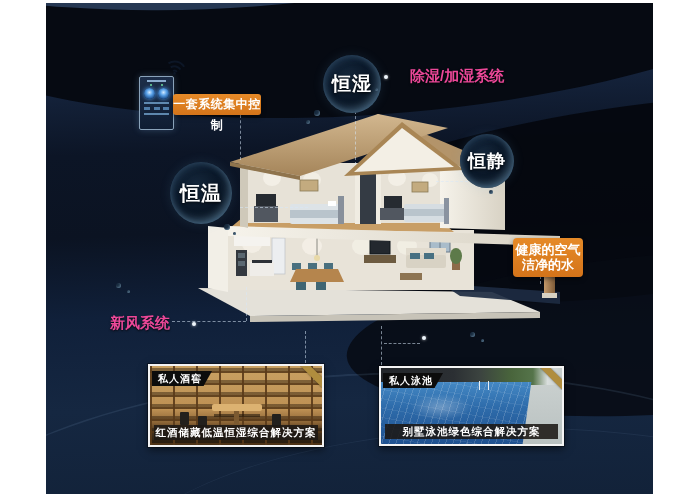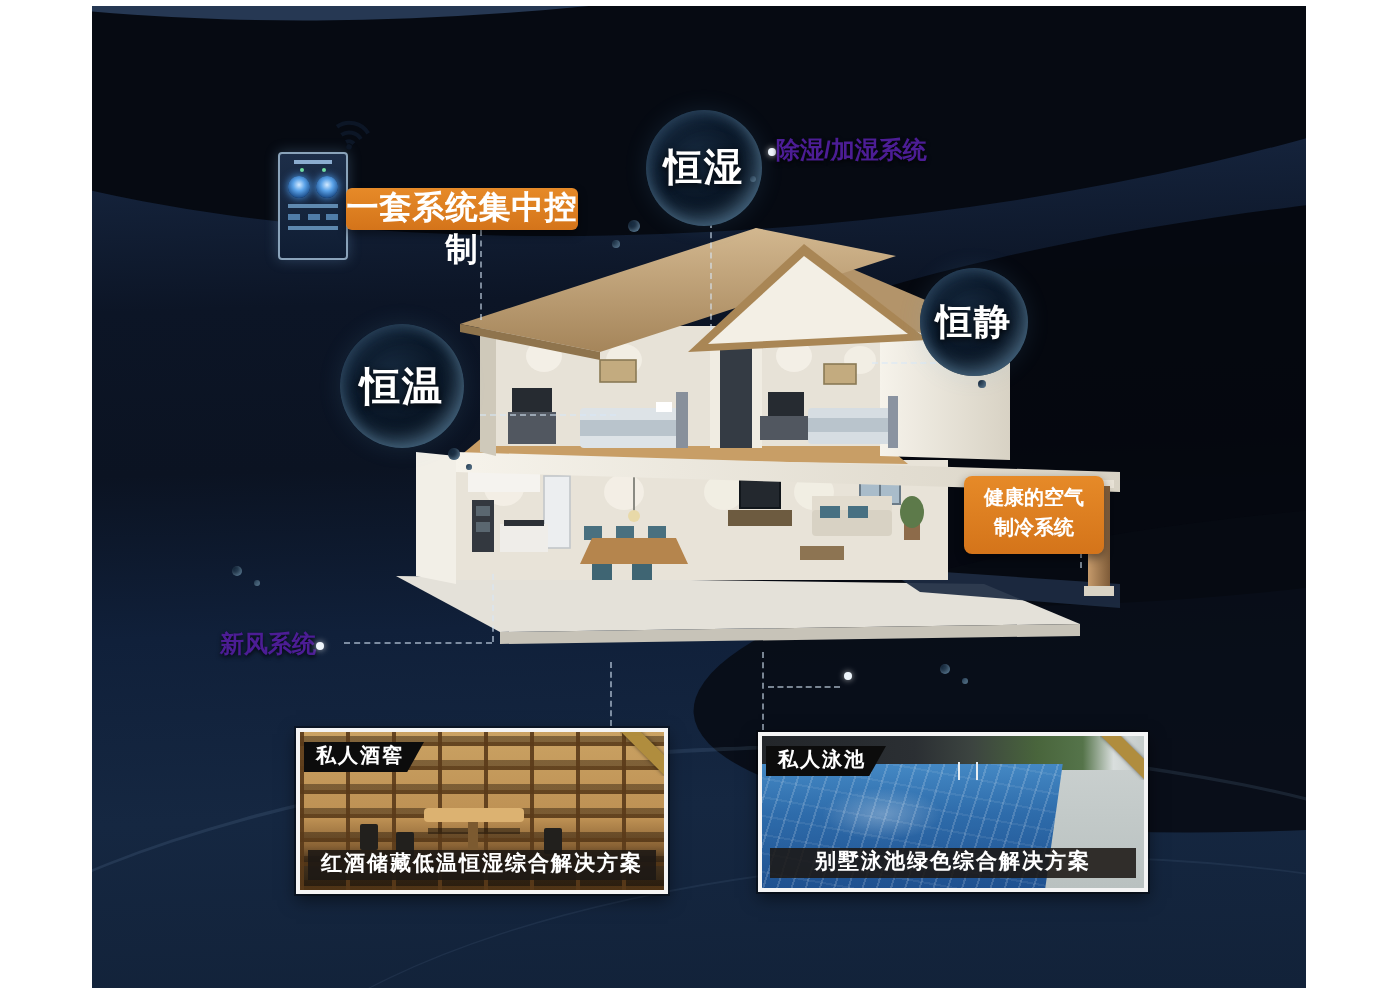--- a/index.html
+++ b/index.html
@@ -19,47 +19,47 @@
   .bubble{position:absolute;border-radius:50%;display:flex;align-items:center;justify-content:center;
     color:#fff;font-weight:bold;font-family:Liberation Mono, monospace;letter-spacing:1px;
     background:radial-gradient(circle at 42% 38%, #16293e 0%, #0b1828 45%, #081320 66%, #0f2336 84%, #040910 100%);
     box-shadow:inset -3px -4px 9px rgba(150,200,232,.40), inset 3px 3px 7px rgba(110,160,200,.22),
                inset 0 0 16px rgba(10,25,45,.9), 0 0 12px rgba(110,170,220,.12);
     text-shadow:0 1px 3px rgba(0,0,0,.85);}
   .mini{position:absolute;border-radius:50%;
     background:radial-gradient(circle at 40% 35%, #1a2f44 0%, #0a1626 60%, #14304a 100%);
     box-shadow:inset -1px -1px 2px rgba(160,205,235,.5);}
   
-  .lbl{position:absolute;display:flex;align-items:center;gap:0;color:#4c1d95;font-weight:bold;
-       font-size:12px;text-shadow:0 1px 2px rgba(0,0,0,.8);white-space:nowrap;}
+  .lbl{position:absolute;display:flex;align-items:center;gap:22px;color:#ec4899;font-weight:bold;
+       font-size:15px;text-shadow:0 1px 2px rgba(0,0,0,.8);white-space:nowrap;}
   .bullet{width:4px;height:4px;border-radius:50%;background:#eef5fb;box-shadow:0 0 3px rgba(255,255,255,.7);flex:0 0 auto;}
   .vdash{position:absolute;width:0;border-left:1px dashed rgba(215,232,247,.55);}
   .hdash{position:absolute;height:0;border-top:1px dashed rgba(215,232,247,.55);}
   
   .obadge{position:absolute;background:linear-gradient(180deg,#e68a28,#d4741a);color:#fff;
     font-family:"Liberation Serif",serif;font-weight:bold;border-radius:3px;
     box-shadow:0 2px 5px rgba(0,0,0,.45);text-align:center;}
-  .obadge.ctrl{left:173px;top:94px;width:116px;height:21px;line-height:21px;font-size:16px;letter-spacing:.5px;}
-  .obadge.healthy{left:482px;top:238px;width:70px;padding:4px 0 5px;font-size:10px;line-height:15px;border-radius:4px;}
+  .obadge.ctrl{left:173px;top:94px;width:88px;height:21px;line-height:21px;font-size:12px;letter-spacing:.5px;}
+  .obadge.healthy{left:513px;top:238px;width:70px;padding:4px 0 5px;font-size:13px;line-height:15px;border-radius:4px;}
   
   .phone{position:absolute;left:139px;top:76px;width:33px;height:52px;border:1px solid #8aa3ba;border-radius:2px;
     background:linear-gradient(#1d2e49,#0f1d33);box-shadow:0 0 7px rgba(120,165,210,.3);}
   .phone .tbar{margin:3px auto 2px;width:58%;height:2px;background:#9fc3e8;opacity:.85;}
   .phone .dots{display:flex;justify-content:space-around;margin:2px 5px 1px;}
   .phone .dot{width:2px;height:2px;border-radius:50%;background:#72e09c;}
   .phone .knobs{display:flex;justify-content:space-around;margin:2px 3px;}
   .phone .knob{width:11px;height:11px;border-radius:50%;
     background:radial-gradient(circle at 50% 40%, #d2e9ff 0%, #5aa2e8 35%, #1d4f8c 75%, #0e2646 100%);
     box-shadow:0 0 4px #4d9df0;}
   .phone .bar{height:2px;background:#7fb3e0;opacity:.7;margin:3px 4px 0;}
   .phone .segs{display:flex;justify-content:space-between;margin:3px 4px 0;}
   .phone .seg{width:6px;height:3px;background:#5f93c4;opacity:.8;}
   .wifi{position:absolute;left:166px;top:58px;transform:rotate(12deg);}
   
-  .card{position:absolute;background:#111;border:2px solid #f4f4f4;box-shadow:0 0 0 1px rgba(0,0,0,.35),0 3px 8px rgba(0,0,0,.5);padding-left:10px;}
+  .card{position:absolute;background:#111;border:2px solid #f4f4f4;box-shadow:0 0 0 1px rgba(0,0,0,.35),0 3px 8px rgba(0,0,0,.5);}
   .card .scene{position:absolute;inset:0;overflow:hidden;}
   .tag{position:absolute;left:2px;top:5px;height:15px;line-height:15px;padding:0 10px 0 6px;background:#0c0c0c;
        color:#fff;font-family:"Liberation Serif",serif;font-weight:bold;font-size:10px;letter-spacing:1px;
        clip-path:polygon(0 0,100% 0,86% 100%,0 100%);z-index:5;}
   .caption{position:absolute;left:4px;right:4px;bottom:5px;height:15px;line-height:15px;background:rgba(28,24,20,.88);
        color:#fff;font-family:"Liberation Serif",serif;font-weight:bold;font-size:10.5px;text-align:center;
        letter-spacing:1px;z-index:5;}
   .ribbon{position:absolute;top:0;right:0;width:22px;height:22px;overflow:hidden;z-index:4;}
   .ribbon::before{content:'';position:absolute;width:36px;height:7px;background:#b08d3e;transform:rotate(45deg);
        top:4px;right:-9px;box-shadow:0 0 2px rgba(0,0,0,.5);}
@@ -249,21 +249,21 @@
     <path d="M5,10.5 A7,7 0 0 1 15,10.5" fill="none" stroke="#0c1626" stroke-width="2"></path>
     <path d="M8,13.5 A3.2,3.2 0 0 1 12,13.5" fill="none" stroke="#0c1626" stroke-width="2"></path>
     <circle cx="10" cy="15.6" r="1.4" fill="#0c1626"></circle>
   </svg>
 
   <div class="obadge ctrl">
     <span>一套系统集中控制</span>
   </div>
   <div class="obadge healthy">
     <div>健康的空气</div>
-    <div>制冷系统</div>
+    <div>洁净的水</div>
   </div>
 
   <div class="bubble" style="left:323px;top:55px;width:58px;height:58px;font-size:19px;">
     <span>恒湿</span>
   </div>
   <div class="bubble" style="left:460px;top:134px;width:54px;height:54px;font-size:18px;">
     <span>恒静</span>
   </div>
   <div class="bubble" style="left:170px;top:162px;width:62px;height:62px;font-size:20px;">
     <span>恒温</span>

